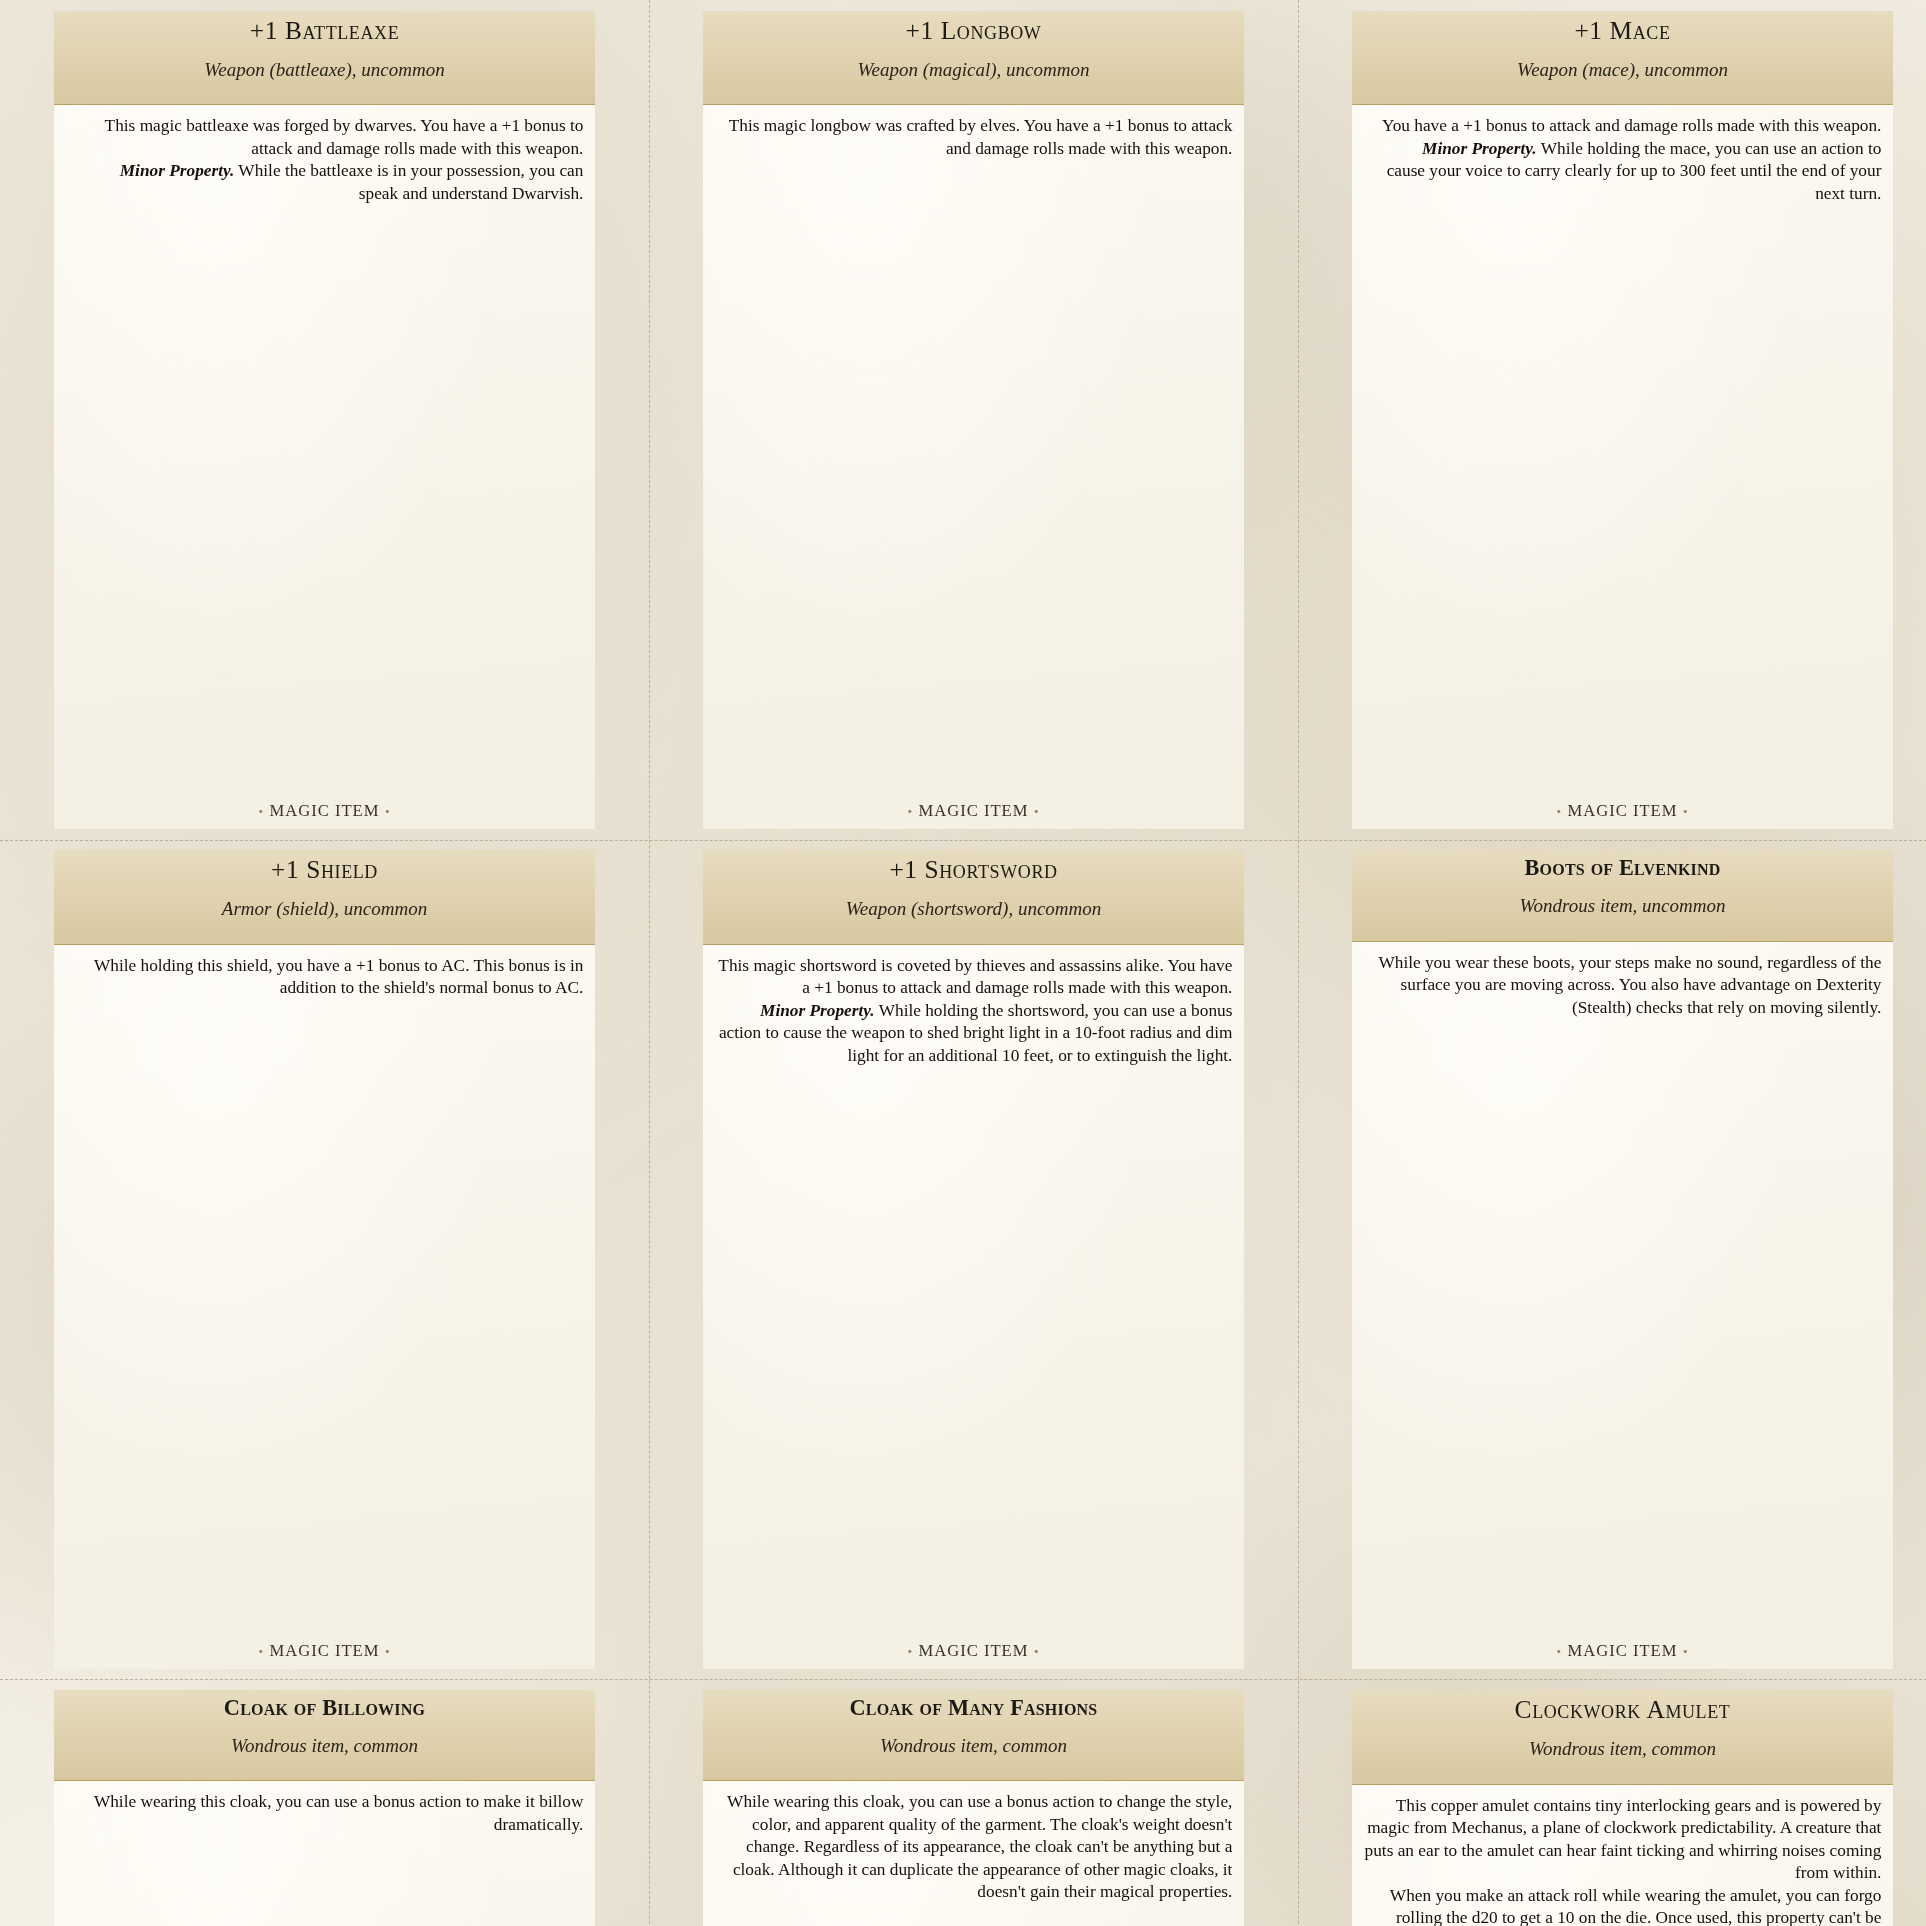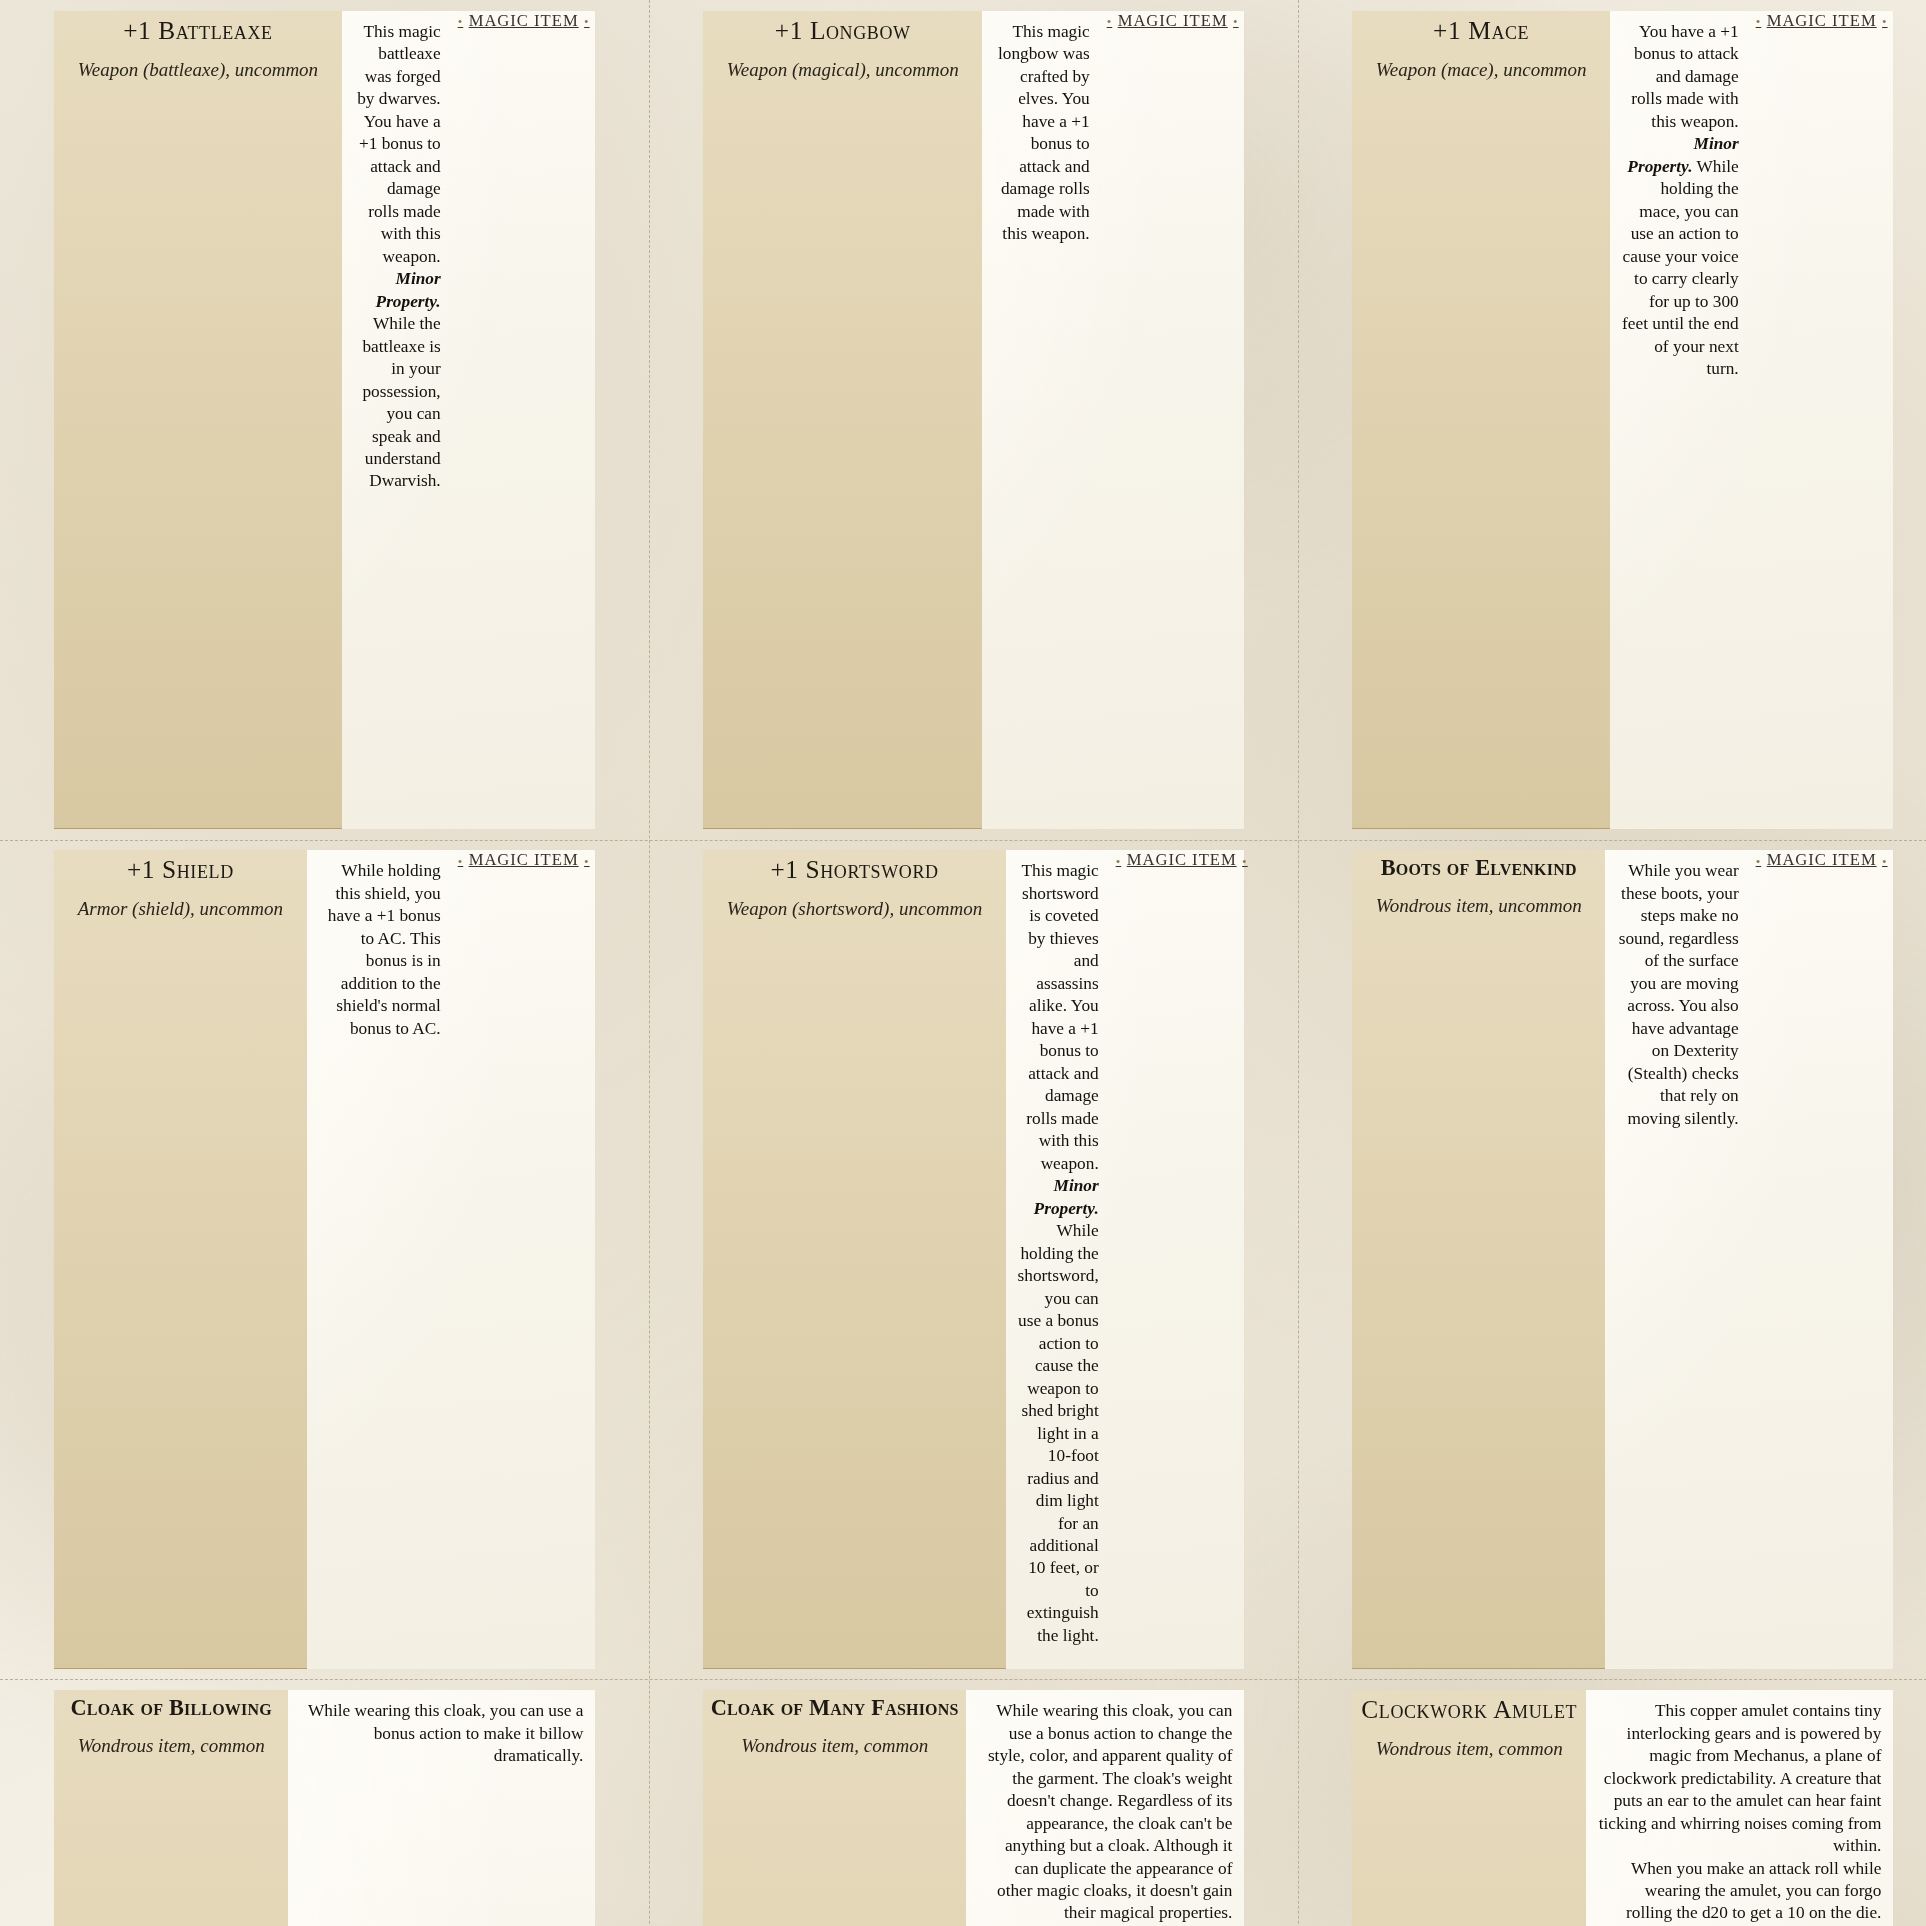--- a/index.html
+++ b/index.html
@@ -73,21 +73,21 @@
     left: 54px;
     right: 54px;
     top: 10.8px;
     bottom: 10.8px;
     box-sizing: border-box;
     background:
       radial-gradient(ellipse at 30% 18%, rgba(255,253,248,0.9) 0%, rgba(255,253,248,0) 55%),
       linear-gradient(175deg, #fdfbf5 0%, #f8f5ec 40%, #f3efe3 100%);
     box-shadow: 0 0 0 0.4px rgba(0,0,0,0.02);
     display: flex;
-    flex-direction: row;
+    flex-direction: column;
   }
 
   .card-header {
     background: linear-gradient(180deg, #e8dcc0 0%, #dfd1ae 55%, #d8c8a2 100%);
     border-bottom: 1.9px solid #b99f62;
     padding: 7px 7.7px 7.7px;
     text-align: center;
     flex: 0 0 auto;
   }
 
@@ -131,28 +131,27 @@
     margin-top: 0;
     text-indent: 20px;
   }
   .prop {
     font-weight: bold;
     font-style: italic;
   }
 
   .card-footer {
     flex: 0 0 auto;
-    text-align: left;
-    padding: 0 0 20px 0;
+    text-align: center;
+    padding: 0 0 8px 0;
     font-variant: small-caps;
     font-size: 16.6px;
     letter-spacing: 1px;
     color: #3a3228;
     white-space: nowrap;
-    text-decoration: underline;
   }
   .dot {
     color: #8a7a52;
     font-size: 13px;
     vertical-align: middle;
     padding: 0 5.4px;
   }
 </style>
 </head>
 <body>

